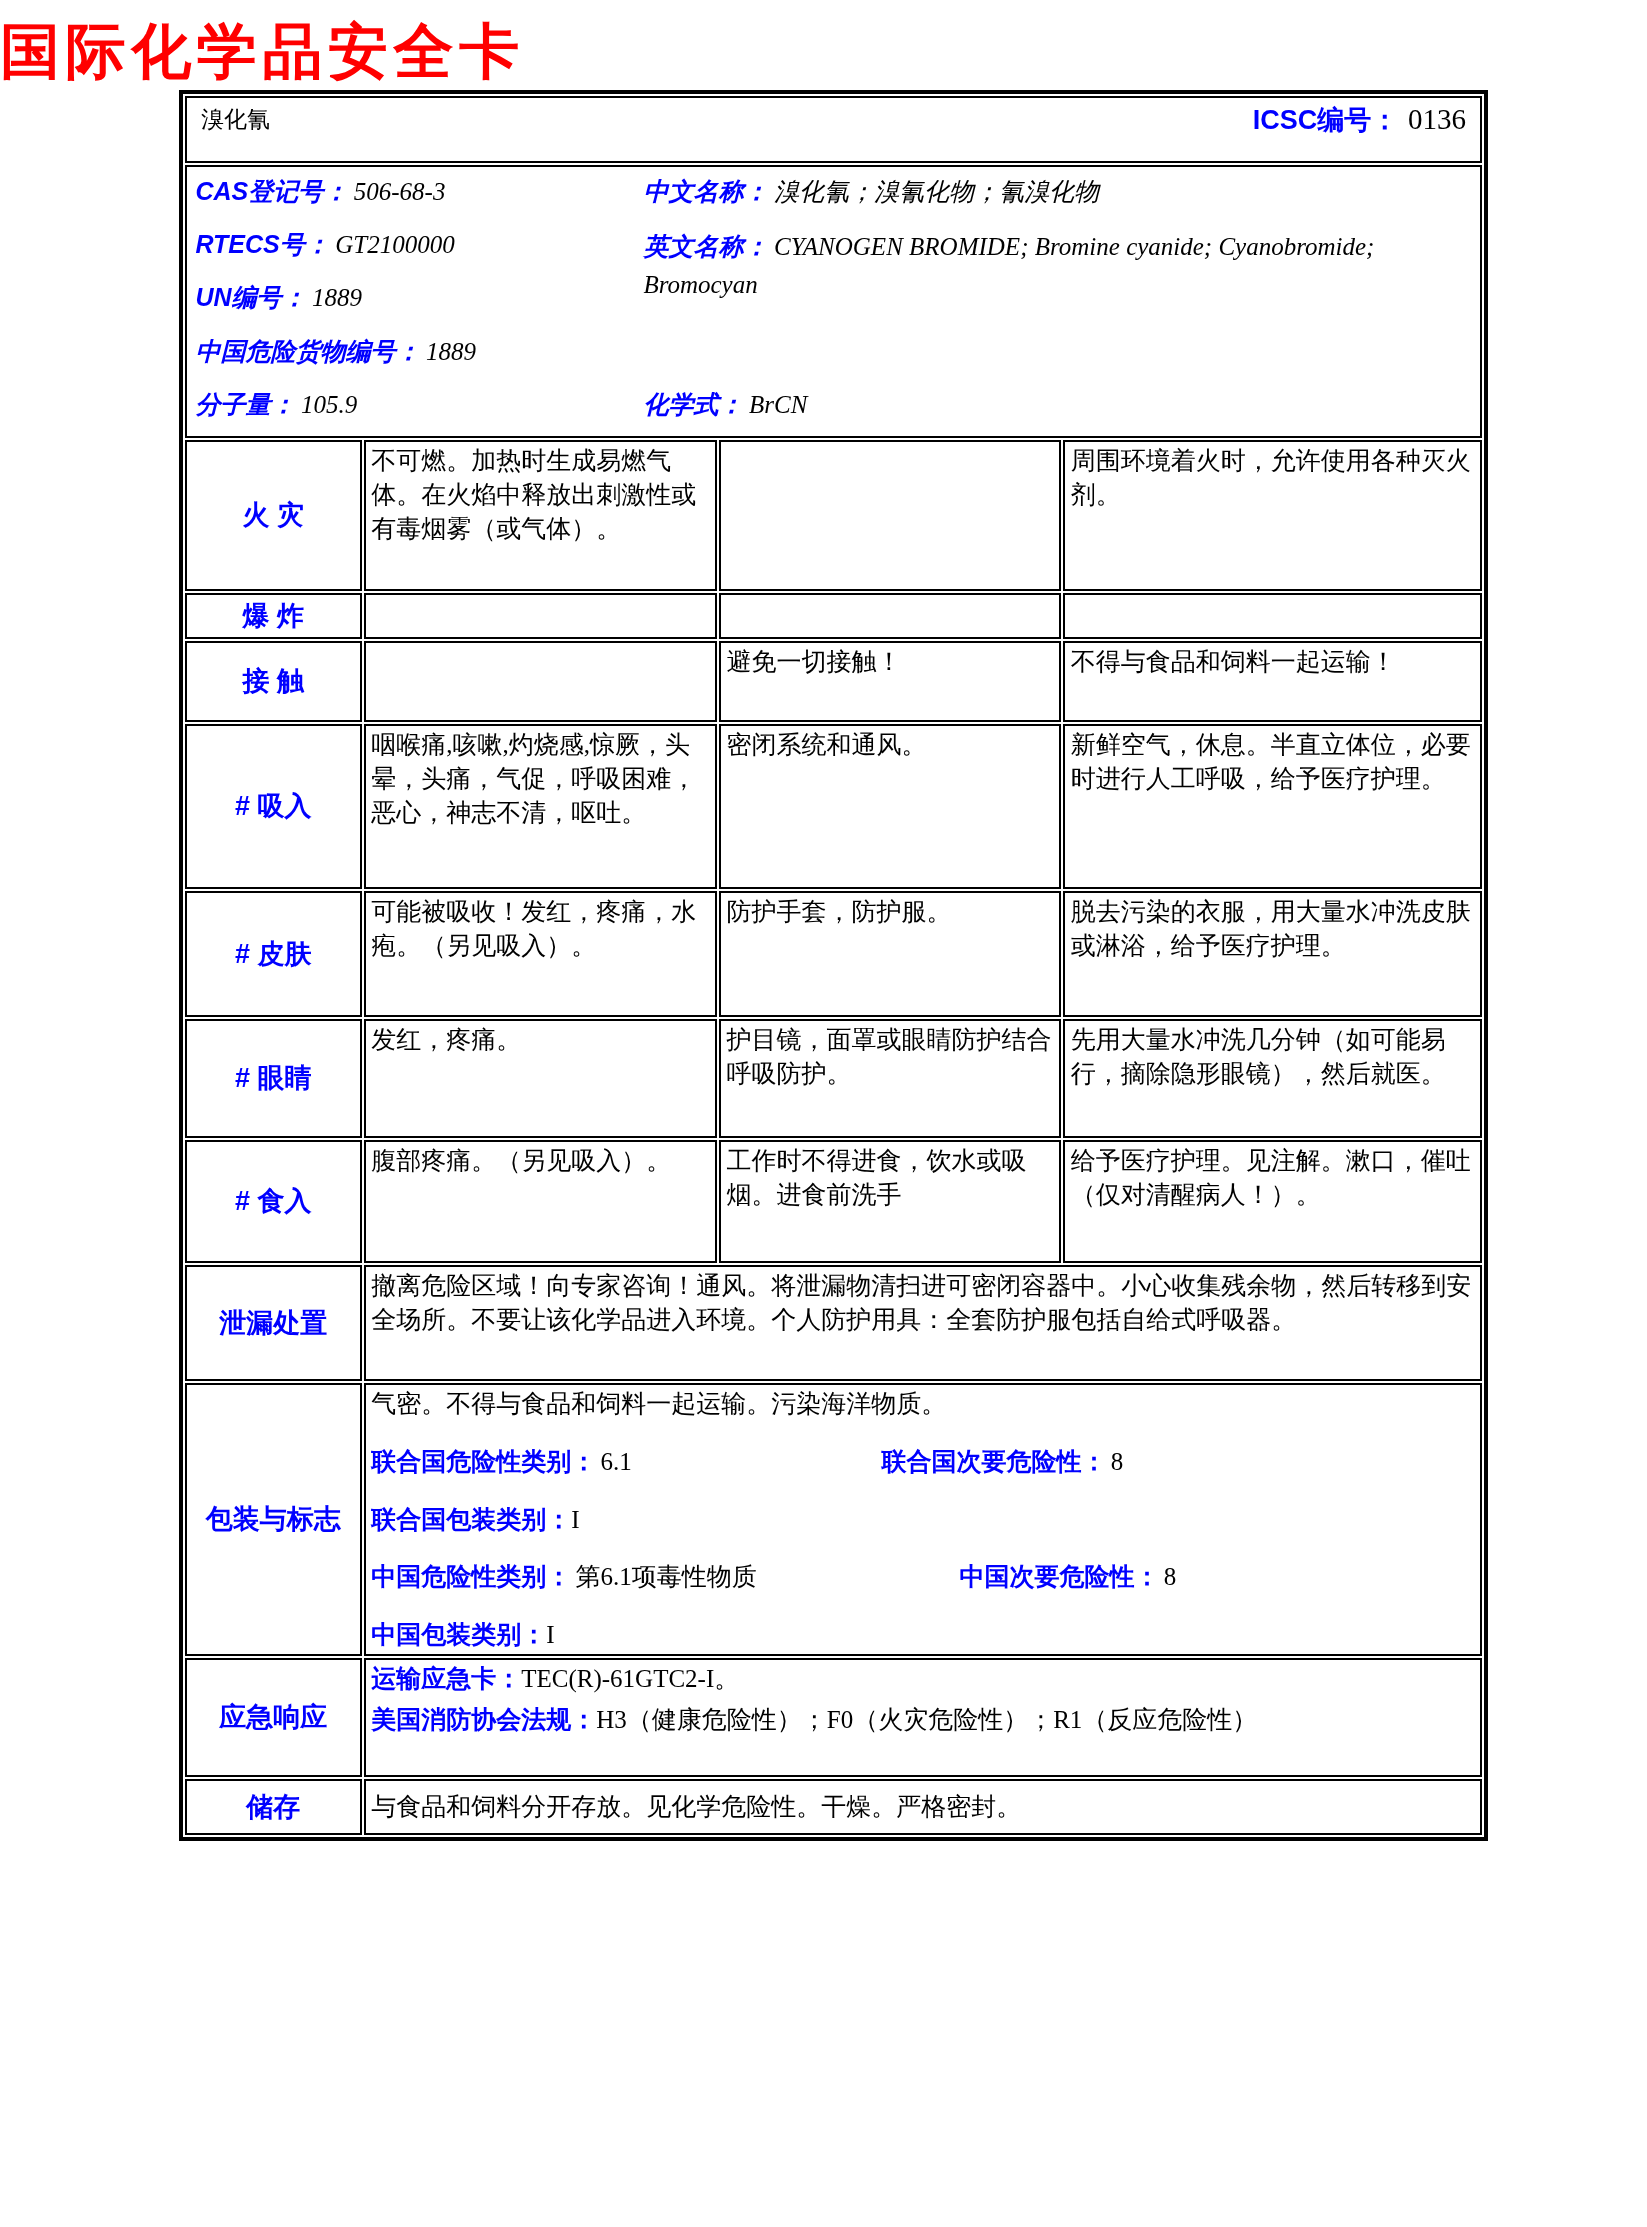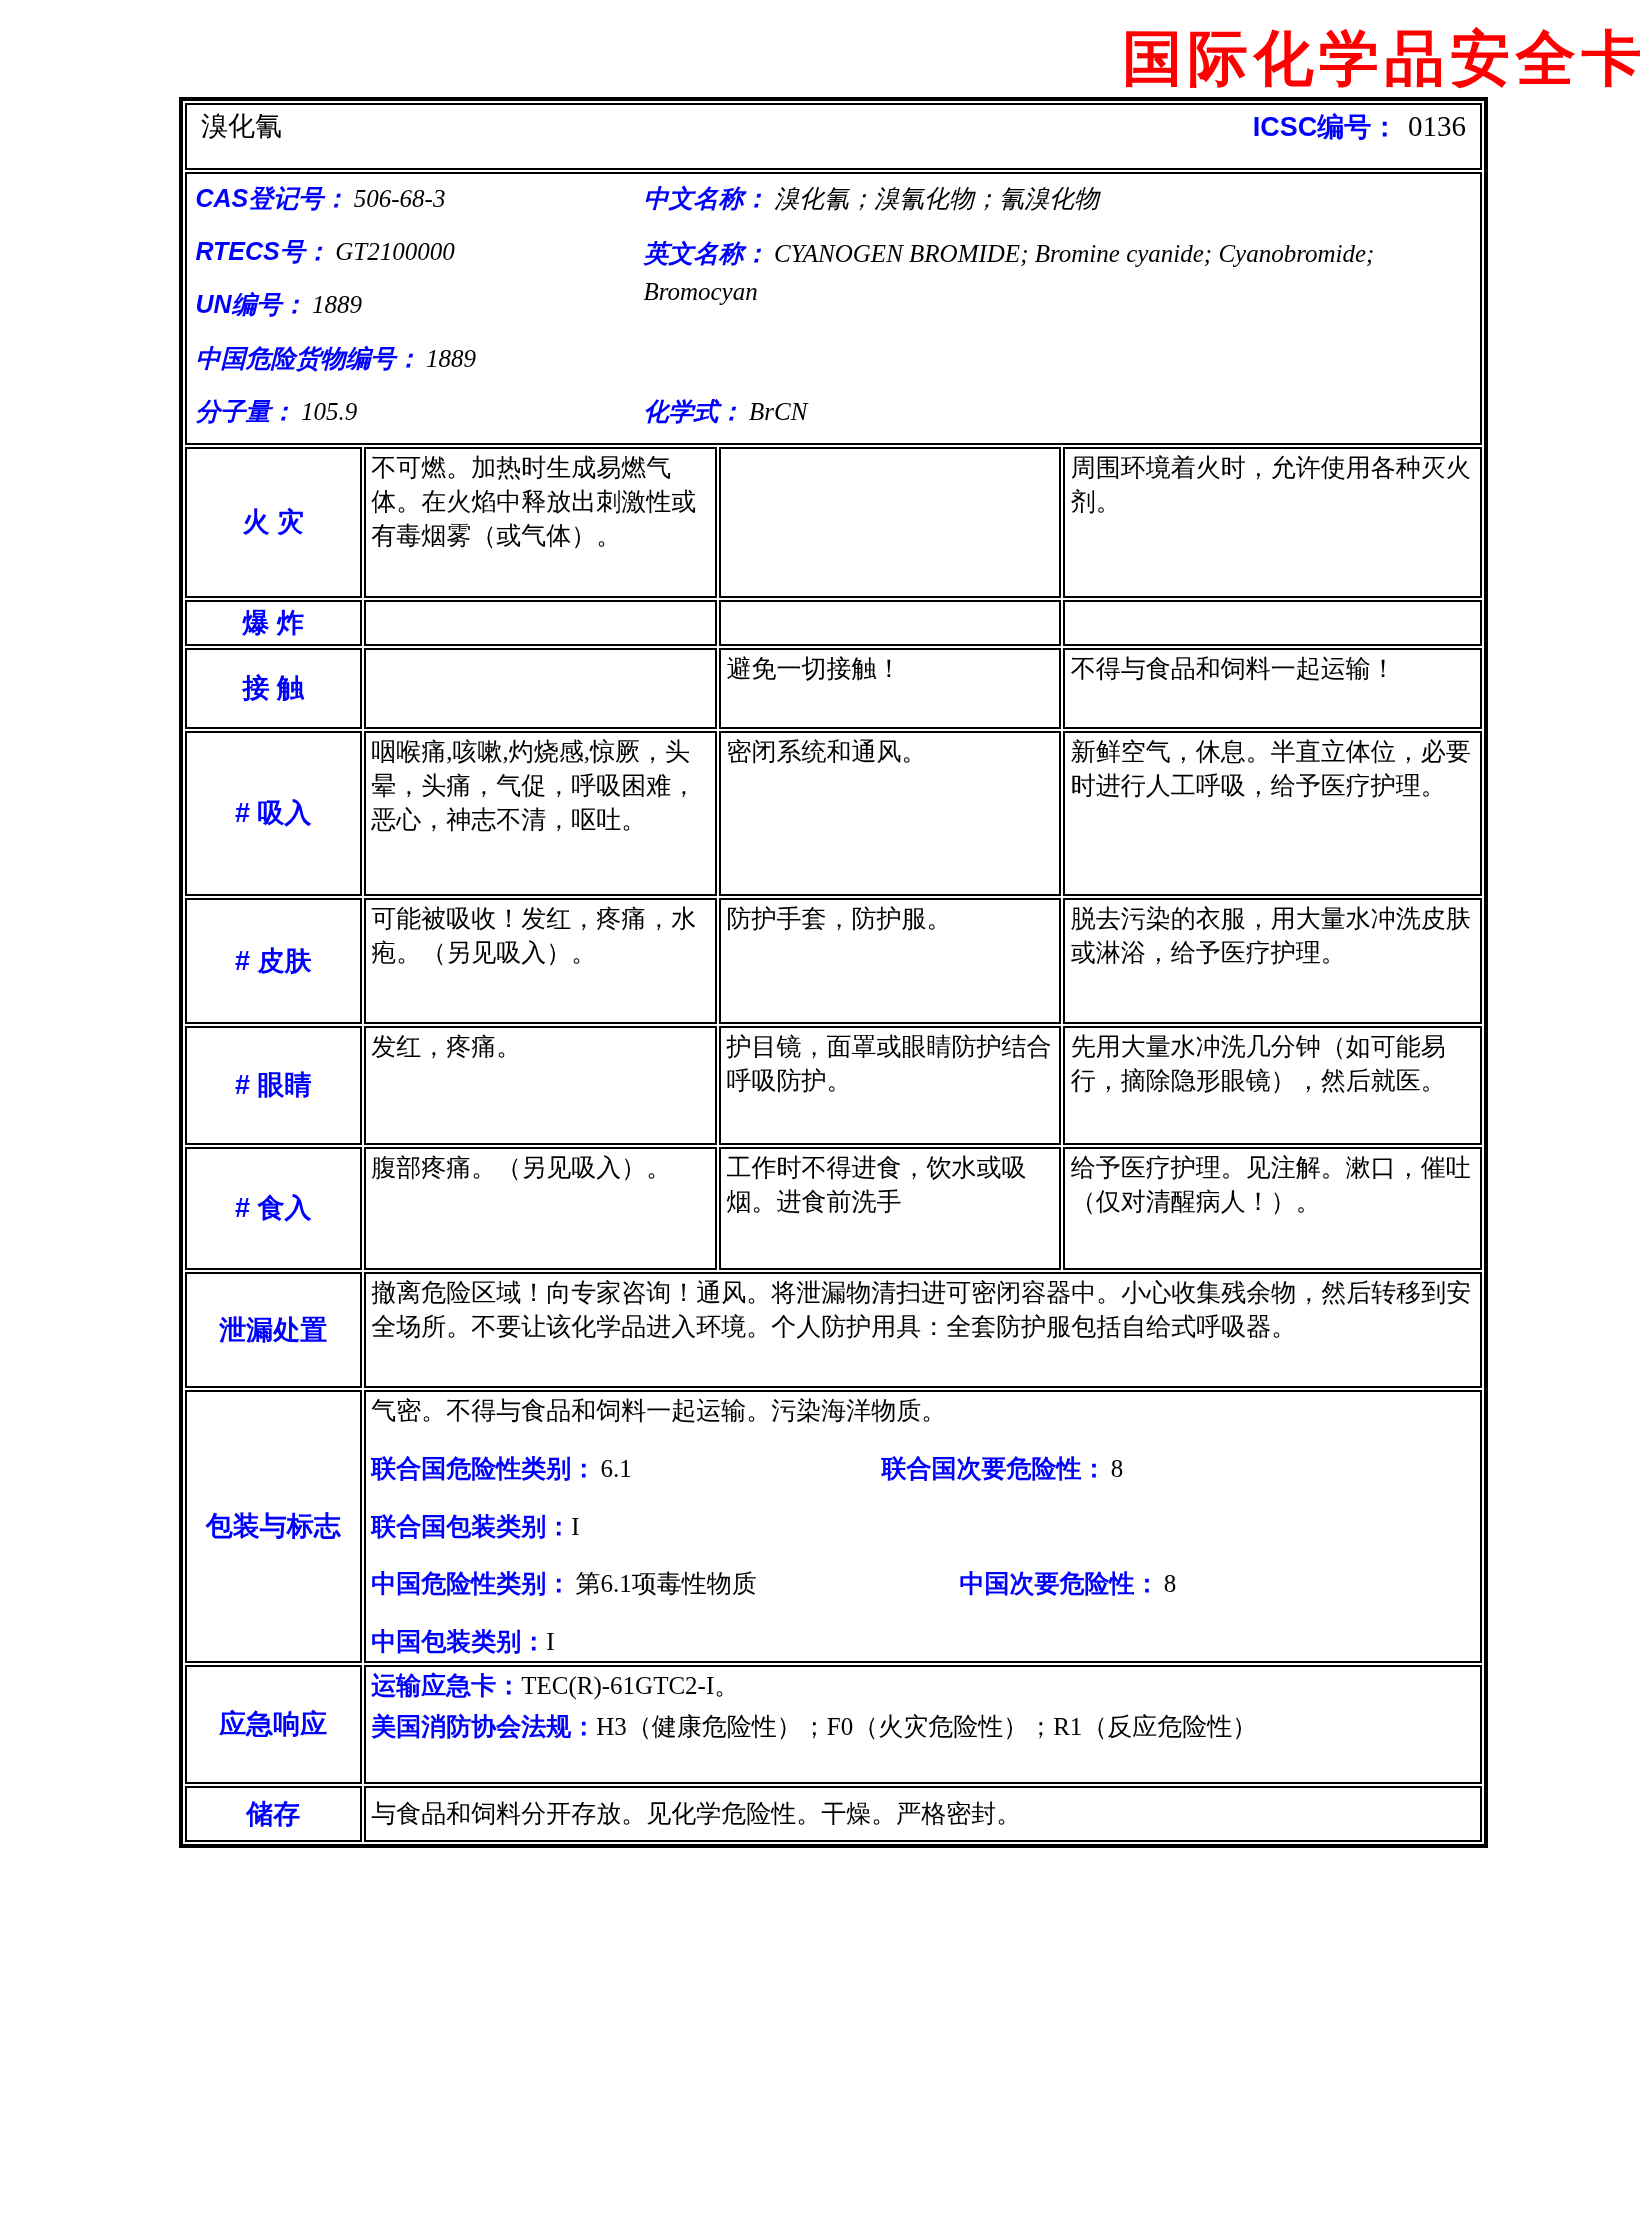--- a/index.html
+++ b/index.html
@@ -3,23 +3,23 @@
 <meta charset="utf-8">
 <style>
   html, body { margin: 0; padding: 0; }
   body {
     width: 1647px; height: 2227px;
     background: #ffffff;
     font-family: "Liberation Serif", serif;
     color: #000;
   }
   .page-title {
-    padding-top: 19px;
+    padding-top: 12px;
     height: 78px;
-    text-align: right;
+    text-align: left;
     color: #ff0000;
     font-family: "Liberation Sans", sans-serif;
     font-weight: bold;
     font-size: 60px;
     letter-spacing: 5.6px;
   }
   table.icsc {
     margin-left: 179px;
     width: 1309px;
     table-layout: fixed;
@@ -52,21 +52,21 @@
   }
   td.head { white-space: pre-line; line-height: 1.45; }
   .lbl {
     color: #0000ff;
     font-weight: bold;
     font-family: "Liberation Sans", sans-serif;
   }
   .val { color: #000; }
   
   .bar { display: flex; justify-content: space-between; align-items: center; height: 100%; padding: 0 8.4px; }
-  .bar .substance { font-size: 27px; text-align: center; }
+  .bar .substance { font-size: 23px; text-align: center; }
   .bar .val { font-size: 29px; margin-left: 9.8px; }
   .bar .lbl { font-size: 27px; }
   
   .info-grid { display: flex; height: 100%; padding: 5.6px 2.8px 8.4px 2.8px; box-sizing: border-box; }
   .info-left { width: 448px; display: flex; flex-direction: column; }
   .info-right { flex: 1; display: flex; flex-direction: column; padding-right: 8.4px; }
   .kv { margin-bottom: 19.6px; font-style: italic; }
   .kv .lbl { margin-right: 5.6px; }
   .kv.en { line-height: 1.5; margin-bottom: 0; }
   .spacer { flex: 1; }

